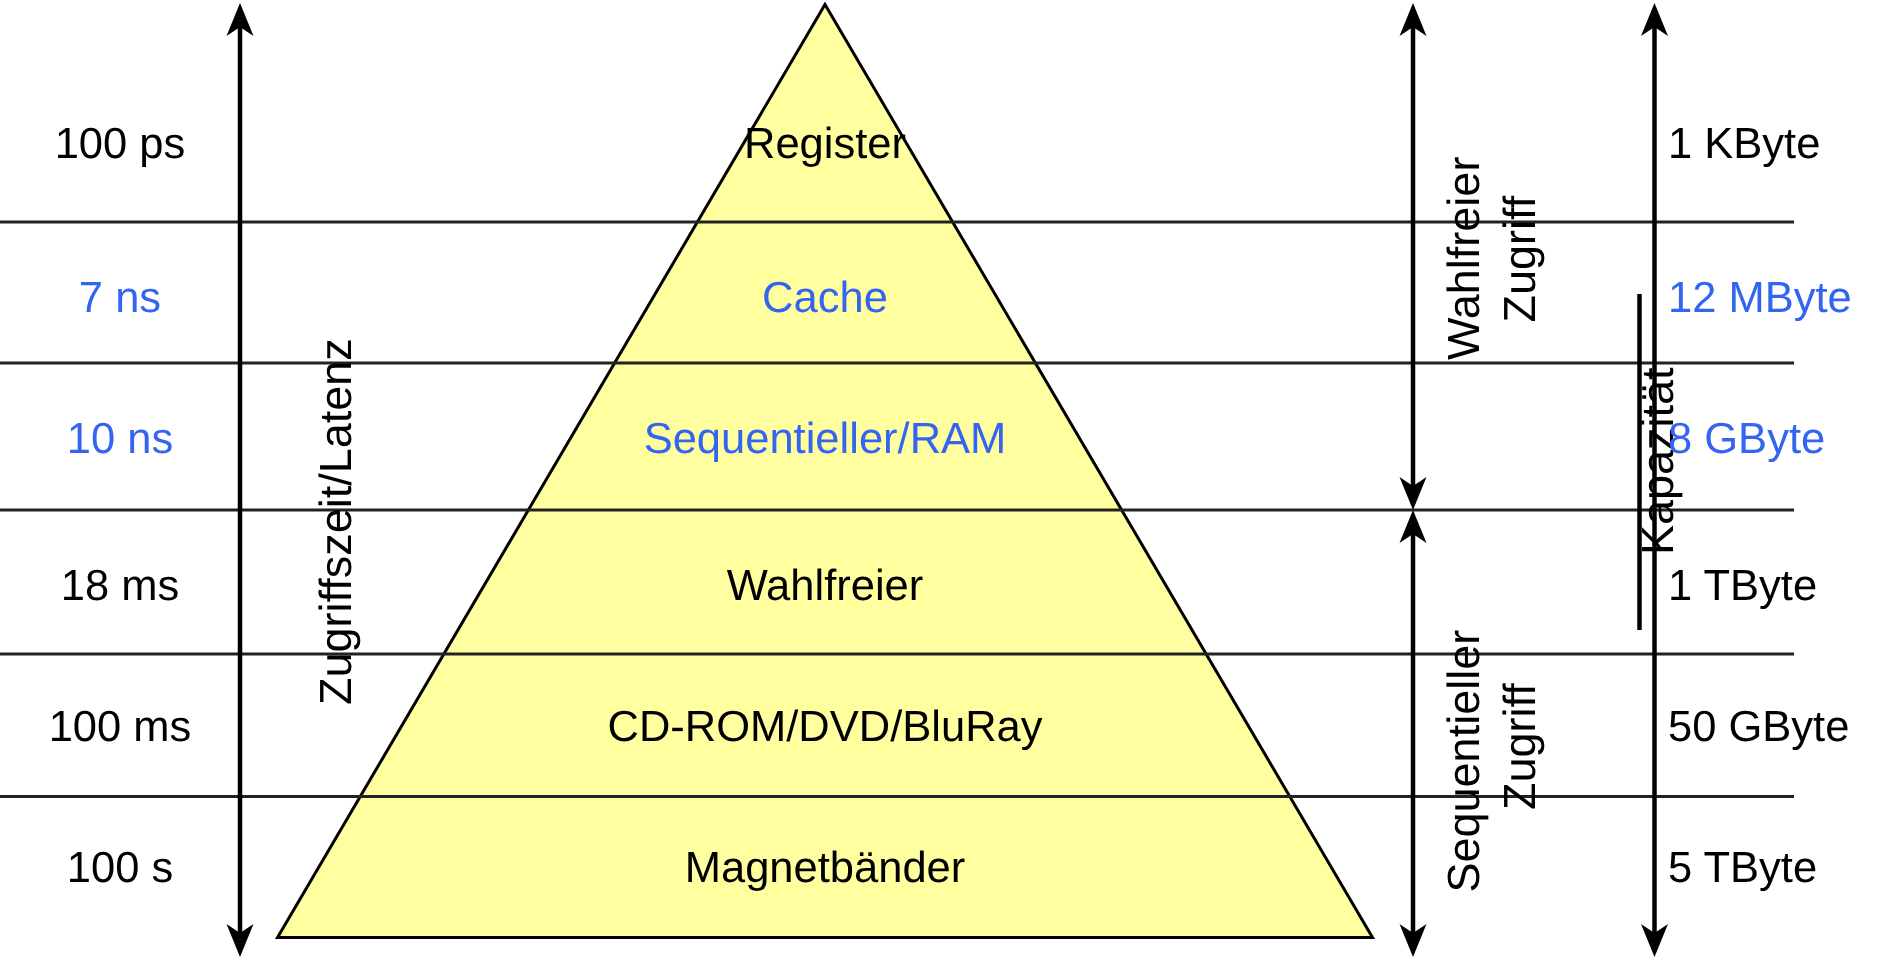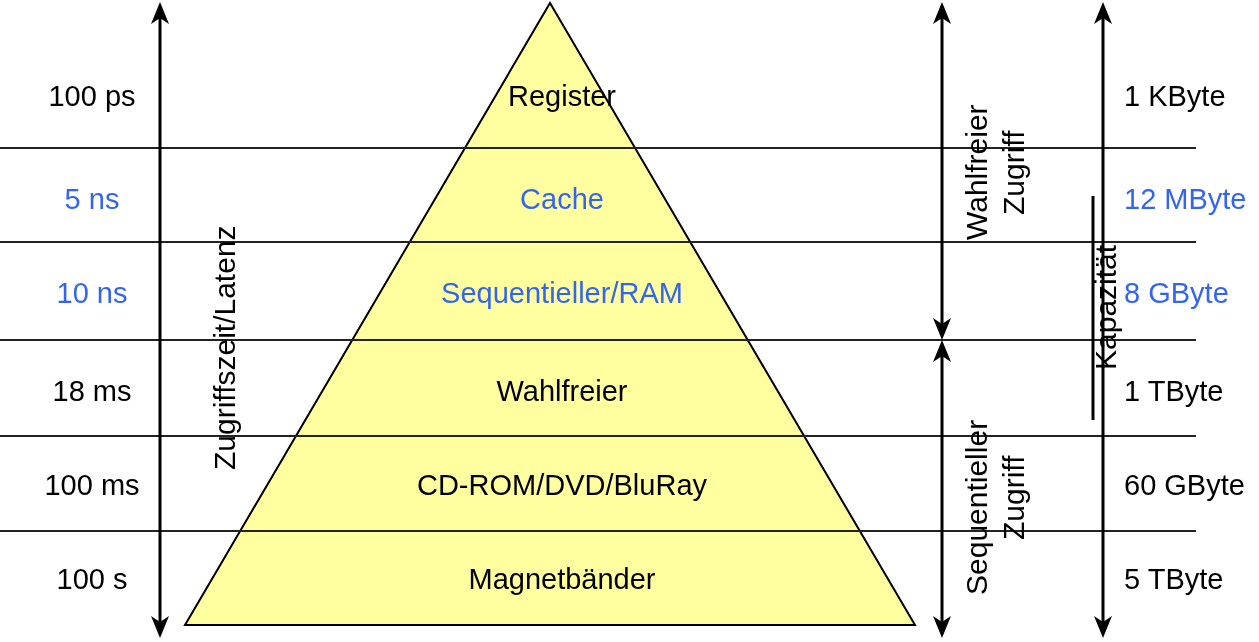--- a/index.html
+++ b/index.html
@@ -24,21 +24,20 @@
     top: 0;
     left: 0;
   }
   .lbl {
     position: absolute;
     font-family: "Liberation Sans", sans-serif;
     font-size: 29px;
     color: #000000;
     white-space: nowrap;
     line-height: 1;
-    padding-left: 12px;
   }
   .lbl.blue { color: #3465f0; }
   .latency-label {
     left: 0;
     width: 160px;
     text-align: center;
   }
   .tier-label {
     width: 730px;
     left: 185px;
@@ -105,21 +104,21 @@
     <g>
       <line x1="1103" y1="16" x2="1103" y2="624" stroke="#000000" stroke-width="3"></line>
       <path d="M1103,2 L1094,24 L1103,18 L1112,24 Z" fill="#000000"></path>
       <path d="M1103,638 L1094,616 L1103,622 L1112,616 Z" fill="#000000"></path>
     </g>
 
     <line x1="1093" y1="196" x2="1093" y2="420" stroke="#000000" stroke-width="3"></line>
   </svg>
 
   <div class="lbl latency-label" style="top:82px;">100 ps</div>
-  <div class="lbl latency-label blue" style="top:185px;">5 ns</div>
+  <div class="lbl latency-label blue" style="top:185px;">7 ns</div>
   <div class="lbl latency-label blue" style="top:279px;">10 ns</div>
   <div class="lbl latency-label" style="top:377px;">18 ms</div>
   <div class="lbl latency-label" style="top:471px;">100 ms</div>
   <div class="lbl latency-label" style="top:565px;">100 s</div>
 
   <div class="vert" style="left:210px; top:470px; transform: rotate(-90deg);">Zugriffszeit/Latenz</div>
 
   <div class="lbl tier-label" style="top:82px;">Register</div>
   <div class="lbl tier-label blue" style="top:185px;">Cache</div>
   <div class="lbl tier-label blue" style="top:279px;">Sequentieller/RAM</div>
@@ -132,16 +131,16 @@
 
   <div class="vert" style="left:962px; top:595px; transform: rotate(-90deg);">Sequentieller</div>
   <div class="vert" style="left:999px; top:540px; transform: rotate(-90deg);">Zugriff</div>
 
   <div class="vert" style="left:1091px; top:370px; transform: rotate(-90deg);">Kapazität</div>
 
   <div class="lbl capacity-label" style="top:82px;">1 KByte</div>
   <div class="lbl capacity-label blue" style="top:185px;">12 MByte</div>
   <div class="lbl capacity-label blue" style="top:279px;">8 GByte</div>
   <div class="lbl capacity-label" style="top:377px;">1 TByte</div>
-  <div class="lbl capacity-label" style="top:471px;">60 GByte</div>
+  <div class="lbl capacity-label" style="top:471px;">50 GByte</div>
   <div class="lbl capacity-label" style="top:565px;">5 TByte</div>
 
 </div>
 
 </body></html>

